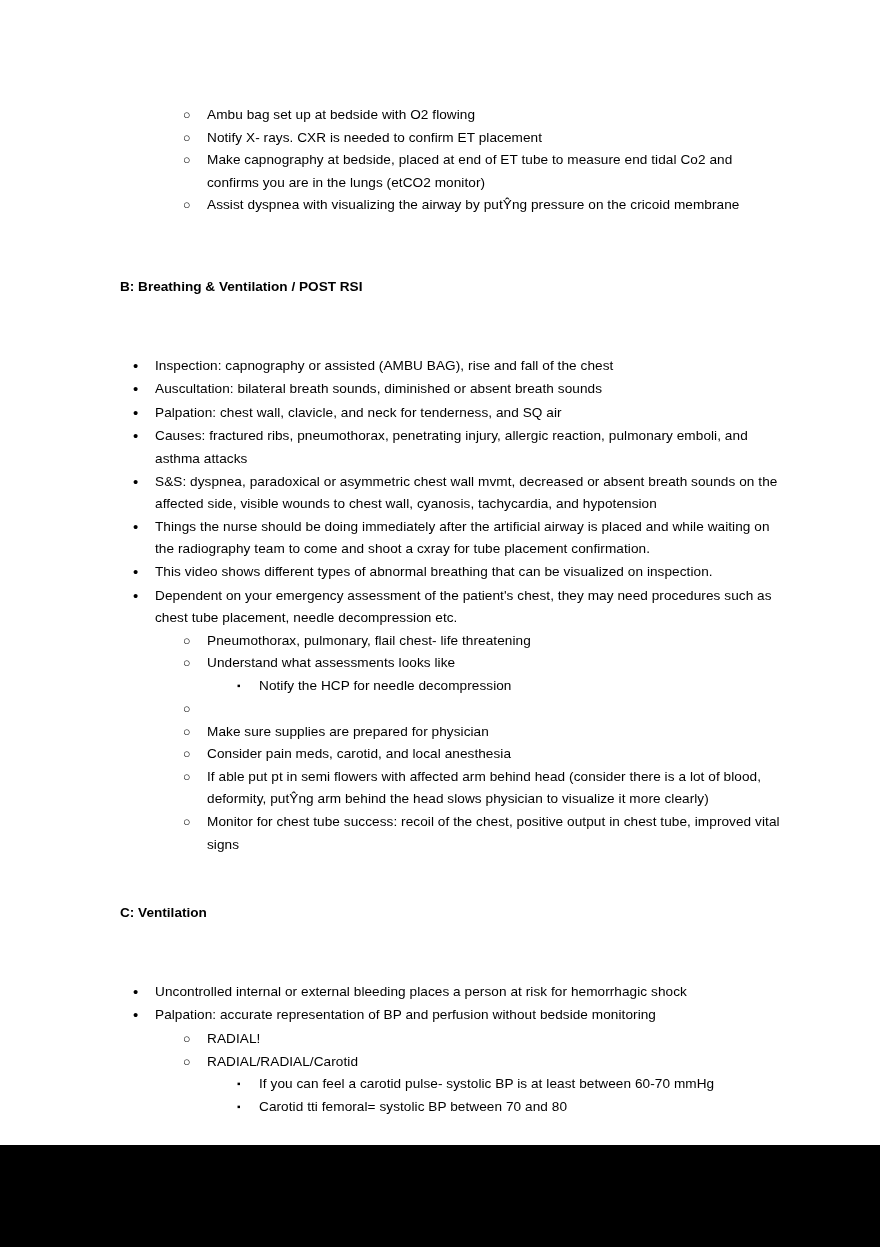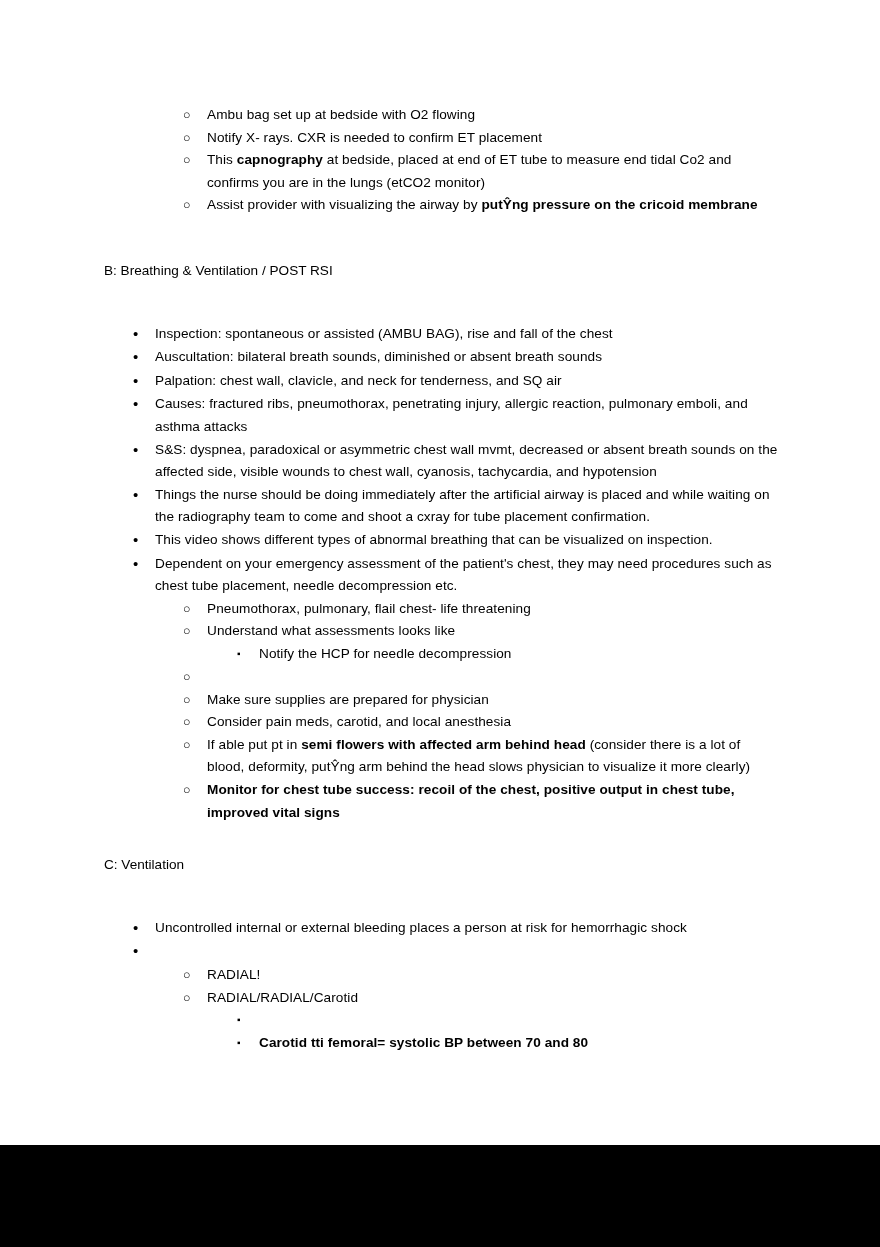--- a/index.html
+++ b/index.html
@@ -54,28 +54,28 @@
   .lvl1 .marker i { font-style: normal; font-size: 15px; }
 
   
   .lvl2 .marker { width: 103px; padding-left: 79px; }
   .lvl2 .marker i { font-style: normal; font-size: 12.5px; }
 
   
   .lvl3 .marker { width: 155px; padding-left: 133px; }
   .lvl3 .marker i { font-style: normal; font-size: 10px; vertical-align: 1.5px; }
 
-  .b { font-weight: bold; }
+  .b { font-weight: normal; }
   .row.allbold, .row.allbold .marker { font-weight: bold; }
 
   .heading {
     font-size: 13.6px;
     line-height: 22.6px;
-    font-weight: normal;
-    margin: 0;
+    font-weight: bold;
+    margin: 16px;
   }
 
   .gap-sm { height: 13px; }
   .gap-md { height: 30px; }
   .gap-lg { height: 40px; }
 
   .footer-bar {
     position: absolute;
     left: 0;
     top: 1145px;
@@ -92,33 +92,33 @@
       <div class="row lvl2">
         <span class="marker"><i>○</i></span>
         <span class="txt"><span>Ambu bag set up at bedside with O2 flowing</span></span>
       </div>
       <div class="row lvl2">
         <span class="marker"><i>○</i></span>
         <span class="txt"><span>Notify X- rays. CXR is needed to confirm ET placement</span></span>
       </div>
       <div class="row lvl2">
         <span class="marker"><i>○</i></span>
-        <span class="txt"><span>This </span><span class="b">capnography</span><span> at bedside, placed at end of ET tube to measure end tidal Co2 and confirms you are in the lungs (etCO2 monitor)</span></span>
-      </div>
-      <div class="row lvl2">
-        <span class="marker"><i>○</i></span>
-        <span class="txt"><span>Assist provider with visualizing the airway by </span><span class="b">putŶng pressure on the cricoid membrane</span></span>
+        <span class="txt"><span>Make </span><span class="b">capnography</span><span> at bedside, placed at end of ET tube to measure end tidal Co2 and confirms you are in the lungs (etCO2 monitor)</span></span>
+      </div>
+      <div class="row lvl2">
+        <span class="marker"><i>○</i></span>
+        <span class="txt"><span>Assist dyspnea with visualizing the airway by </span><span class="b">putŶng pressure on the cricoid membrane</span></span>
       </div>
       <div class="gap-sm"></div>
       <div class="gap-md"></div>
       <div class="heading">B: Breathing &amp; Ventilation / POST RSI</div>
       <div class="gap-lg"></div>
       <div class="row lvl1">
         <span class="marker"><i>•</i></span>
-        <span class="txt"><span>Inspection: spontaneous or assisted (AMBU BAG), rise and fall of the chest</span></span>
+        <span class="txt"><span>Inspection: capnography or assisted (AMBU BAG), rise and fall of the chest</span></span>
       </div>
       <div class="row lvl1">
         <span class="marker"><i>•</i></span>
         <span class="txt"><span>Auscultation: bilateral breath sounds, diminished or absent breath sounds</span></span>
       </div>
       <div class="row lvl1">
         <span class="marker"><i>•</i></span>
         <span class="txt"><span>Palpation: chest wall, clavicle, and neck for tenderness, and SQ air</span></span>
       </div>
       <div class="row lvl1">
@@ -174,31 +174,33 @@
       </div>
       <div class="gap-md"></div>
       <div class="heading">C: Ventilation</div>
       <div class="gap-lg"></div>
       <div class="row lvl1">
         <span class="marker"><i>•</i></span>
         <span class="txt"><span>Uncontrolled internal or external bleeding places a person at risk for hemorrhagic shock</span></span>
       </div>
       <div class="row lvl1">
         <span class="marker"><i>•</i></span>
+        <span class="txt"><span>Palpation: accurate representation of BP and perfusion without bedside monitoring</span></span>
       </div>
       <div class="row lvl2">
         <span class="marker"><i>○</i></span>
         <span class="txt"><span>RADIAL!</span></span>
       </div>
       <div class="row lvl2">
         <span class="marker"><i>○</i></span>
         <span class="txt"><span>RADIAL/RADIAL/Carotid</span></span>
       </div>
       <div class="row lvl3 allbold">
         <span class="marker"><i>▪</i></span>
+        <span class="txt"><span class="b">If you can feel a carotid pulse- systolic BP is at least between 60-70 mmHg</span></span>
       </div>
       <div class="row lvl3 allbold">
         <span class="marker"><i>▪</i></span>
         <span class="txt"><span class="b">Carotid tti femoral= systolic BP between 70 and 80</span></span>
       </div>
     </div>
 </div>
 
 <div class="footer-bar"></div>
 

